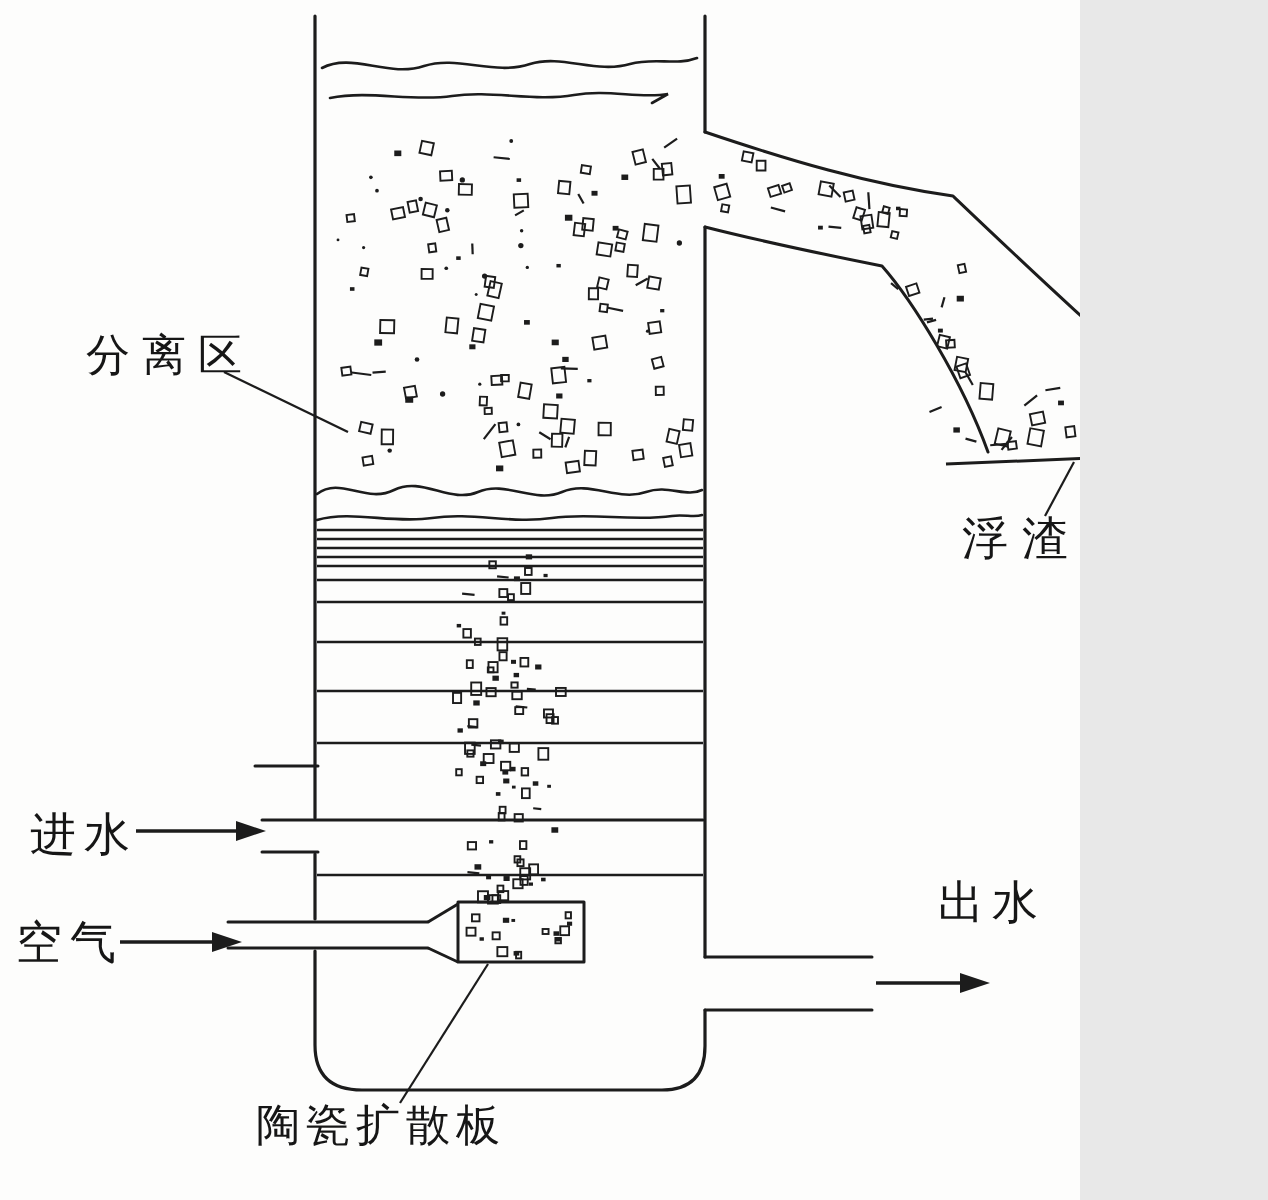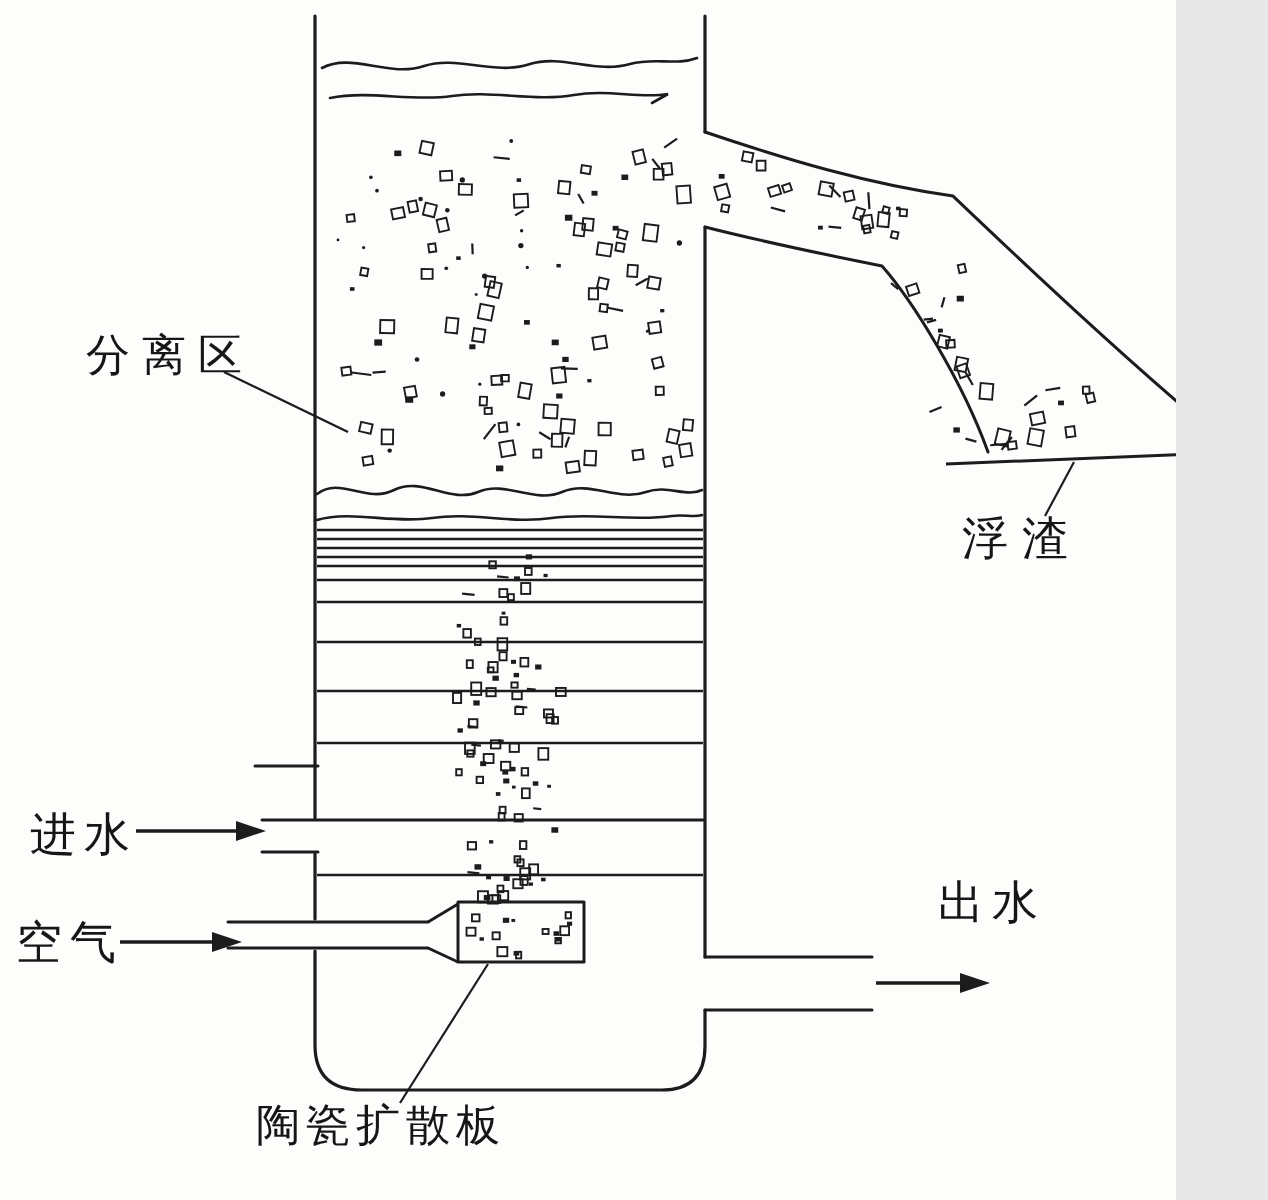--- a/index.html
+++ b/index.html
@@ -1,18 +1,18 @@
 <!DOCTYPE html>
 <html><head>
 <meta charset="utf-8">
 <style>
   html,body{margin:0;padding:0;background:#e8e8e8;}
   .page{
     position:relative;
-    width:1176px;height:1200px;
+    width:1080px;height:1200px;
     background:#fdfdfc;
     overflow:hidden;
     font-family:"Liberation Sans","DejaVu Sans",sans-serif;
   }
   svg{position:absolute;left:0;top:0;}
   .ink{stroke:#1c1c1c;fill:none;}
   .label{
     fill:#161616;
     font-family:"Liberation Sans","DejaVu Sans",sans-serif;
     font-weight:500;

